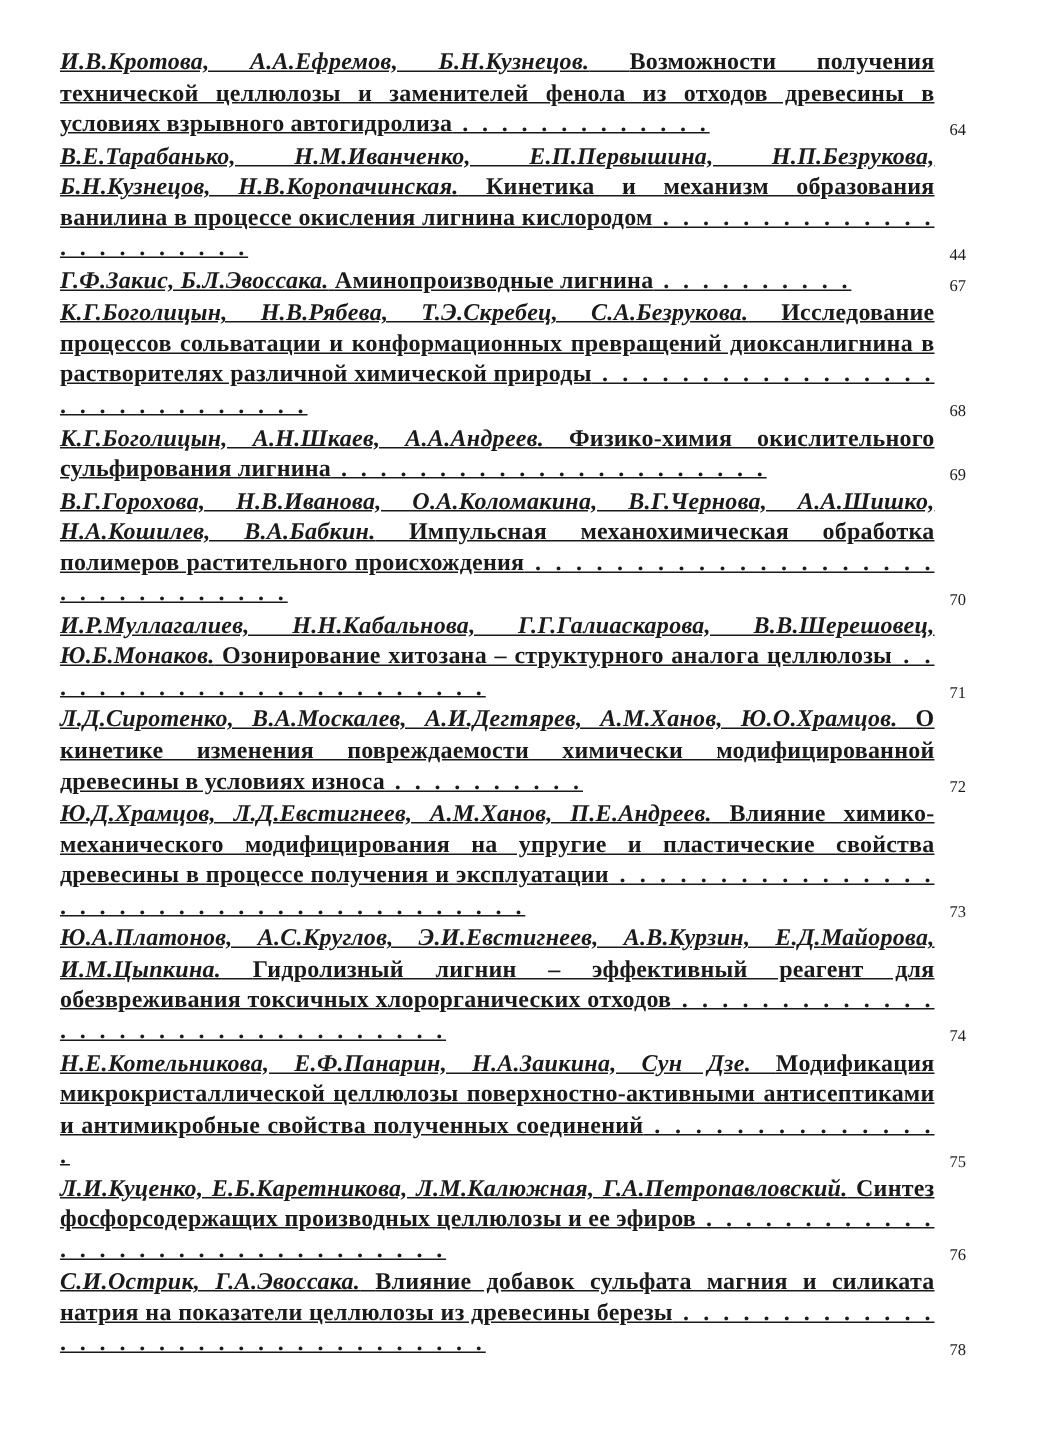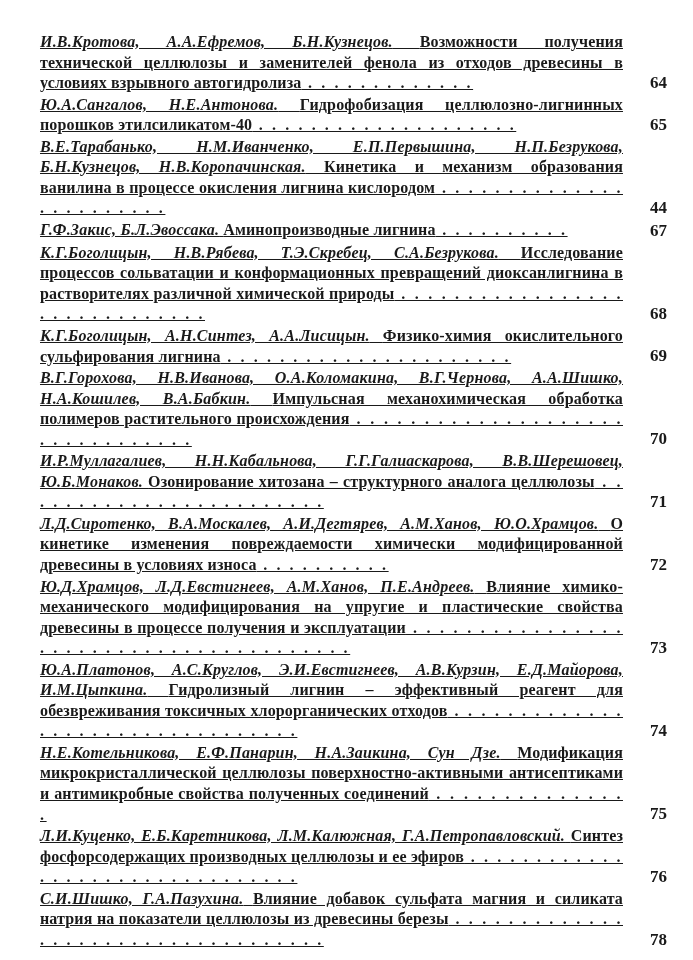--- a/index.html
+++ b/index.html
@@ -36,26 +36,25 @@
     line-height: 1.285;
     text-align: justify;
     text-justify: inter-word;
     padding-right: 10px;
     letter-spacing: 0.1px;
     text-decoration: underline;
   }
   .entry-page {
     flex: 0 0 auto;
     width: 34px;
-    text-align: right;
-    font-size: 17px;
+    text-align: left;
+    font-size: 11px;
     line-height: 1.285;
     align-self: flex-end;
     padding-bottom: 0px;
-    font-weight: bold;
   }
   .authors {
     font-style: italic;
     font-weight: bold;
     letter-spacing: 0.2px;
   }
   .title {
     font-weight: bold;
     letter-spacing: 0.15px;
   }
@@ -75,45 +74,39 @@
 <div class="page">
   <div class="toc" id="toc-root">
       <div class="entry">
         <div class="entry-text">
           <p><span class="authors">И.В.Кротова, А.А.Ефремов, Б.Н.Кузнецов.</span> <span class="title">Возможности получения технической целлюлозы и заменителей фенола из отходов древесины в условиях взрывного автогидролиза</span><span class="dots"> . . . . . . . . . . . . .</span></p>
         </div>
         <div class="entry-page">64</div>
       </div>
       <div class="entry">
         <div class="entry-text">
-          <p><span class="authors">Ю.А.Сангалов, Н.Е.Антонова.</span> <span class="title">Гидрофобизация целлюлозно-лигнинных порошков этилсиликатом-40</span><span class="dots"> . . . . . . . . . . . . . . . . . . . .</span></p>
-        </div>
-        <div class="entry-page">65</div>
-      </div>
-      <div class="entry">
-        <div class="entry-text">
           <p><span class="authors">В.Е.Тарабанько, Н.М.Иванченко, Е.П.Первышина, Н.П.Безрукова, Б.Н.Кузнецов, Н.В.Коропачинская.</span> <span class="title">Кинетика и механизм образования ванилина в процессе окисления лигнина кислородом</span><span class="dots"> . . . . . . . . . . . . . . . . . . . . . . . .</span></p>
         </div>
         <div class="entry-page">44</div>
       </div>
       <div class="entry">
         <div class="entry-text">
           <p><span class="authors">Г.Ф.Закис, Б.Л.Эвоссака.</span> <span class="title">Аминопроизводные лигнина</span><span class="dots"> . . . . . . . . . .</span></p>
         </div>
         <div class="entry-page">67</div>
       </div>
       <div class="entry">
         <div class="entry-text">
           <p><span class="authors">К.Г.Боголицын, Н.В.Рябева, Т.Э.Скребец, С.А.Безрукова.</span> <span class="title">Исследование процессов сольватации и конформационных превращений диоксанлигнина в растворителях различной химической природы</span><span class="dots"> . . . . . . . . . . . . . . . . . . . . . . . . . . . . . .</span></p>
         </div>
         <div class="entry-page">68</div>
       </div>
       <div class="entry">
         <div class="entry-text">
-          <p><span class="authors">К.Г.Боголицын, А.Н.Синтез, А.А.Лисицын.</span> <span class="title">Физико-химия окислительного сульфирования лигнина</span><span class="dots"> . . . . . . . . . . . . . . . . . . . . . .</span></p>
+          <p><span class="authors">К.Г.Боголицын, А.Н.Шкаев, А.А.Андреев.</span> <span class="title">Физико-химия окислительного сульфирования лигнина</span><span class="dots"> . . . . . . . . . . . . . . . . . . . . . .</span></p>
         </div>
         <div class="entry-page">69</div>
       </div>
       <div class="entry">
         <div class="entry-text">
           <p><span class="authors">В.Г.Горохова, Н.В.Иванова, О.А.Коломакина, В.Г.Чернова, А.А.Шишко, Н.А.Кошилев, В.А.Бабкин.</span> <span class="title">Импульсная механохимическая обработка полимеров растительного происхождения</span><span class="dots"> . . . . . . . . . . . . . . . . . . . . . . . . . . . . . . . .</span></p>
         </div>
         <div class="entry-page">70</div>
       </div>
       <div class="entry">
@@ -147,18 +140,18 @@
         <div class="entry-page">75</div>
       </div>
       <div class="entry">
         <div class="entry-text">
           <p><span class="authors">Л.И.Куценко, Е.Б.Каретникова, Л.М.Калюжная, Г.А.Петропавловский.</span> <span class="title">Синтез фосфорсодержащих производных целлюлозы и ее эфиров</span><span class="dots"> . . . . . . . . . . . . . . . . . . . . . . . . . . . . . . . .</span></p>
         </div>
         <div class="entry-page">76</div>
       </div>
       <div class="entry">
         <div class="entry-text">
-          <p><span class="authors">С.И.Шишко, Г.А.Пазухина.</span> <span class="title">Влияние добавок сульфата магния и силиката натрия на показатели целлюлозы из древесины березы</span><span class="dots"> . . . . . . . . . . . . . . . . . . . . . . . . . . . . . . . . . . .</span></p>
+          <p><span class="authors">С.И.Острик, Г.А.Эвоссака.</span> <span class="title">Влияние добавок сульфата магния и силиката натрия на показатели целлюлозы из древесины березы</span><span class="dots"> . . . . . . . . . . . . . . . . . . . . . . . . . . . . . . . . . . .</span></p>
         </div>
         <div class="entry-page">78</div>
       </div>
     </div>
 </div>
 
 </body></html>

